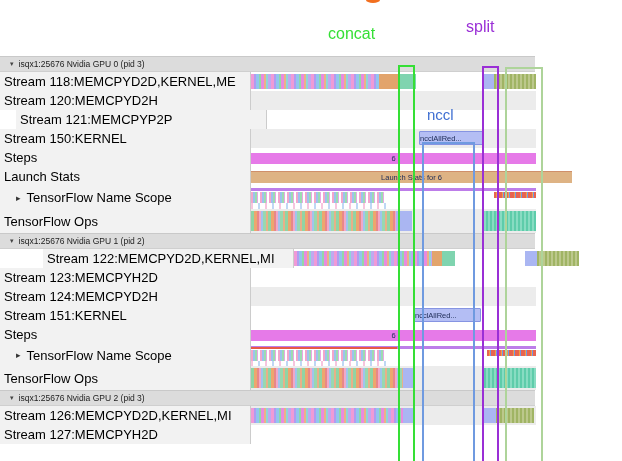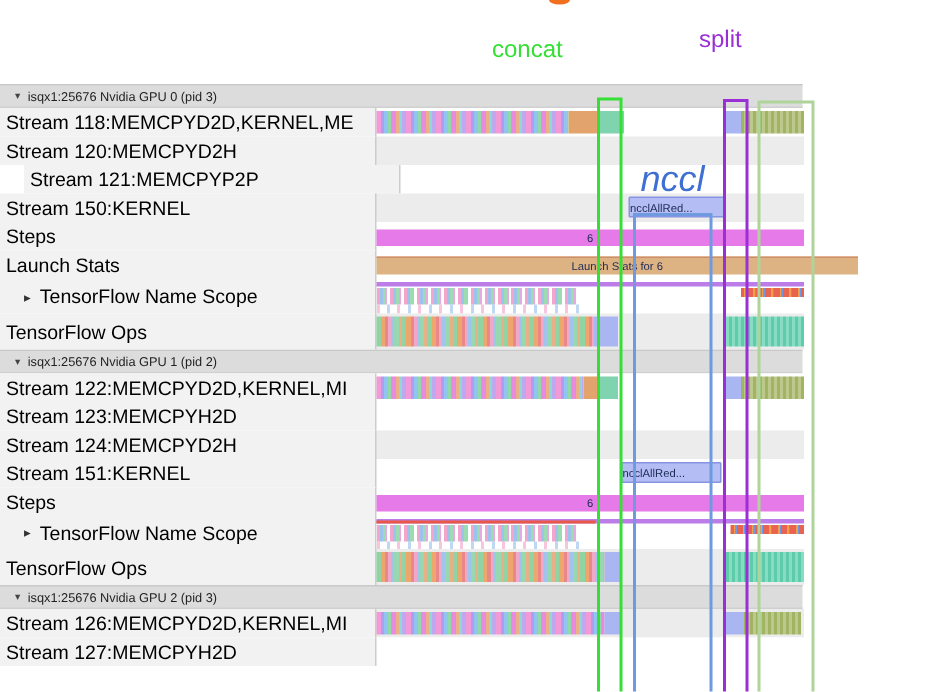--- a/index.html
+++ b/index.html
@@ -41,21 +41,21 @@
   
   .overlay{position:absolute;inset:0;pointer-events:none;z-index:5;}
   .rect{position:absolute;box-sizing:border-box;}
   .rect.green{left:398px;top:65px;width:17px;height:400px;border:2px solid var(--concat-green,#35df35);}
   .rect.purple{left:482px;top:66px;width:17px;height:400px;border:2px solid var(--split-purple,#9a2fd6);}
   .rect.lgreen{left:505px;top:67px;width:38px;height:400px;border:2px solid var(--weight-rect-green,#aed49a);}
   .rect.blue{left:422px;top:142px;width:53px;height:325px;border:2px solid var(--nccl-rect-blue,#6f9ae0);}
   .ann{position:absolute;font-size:16px;}
   .ann.concat{left:328px;top:25px;color:var(--concat-green,#35df35);}
   .ann.split{left:466px;top:18px;color:var(--split-purple,#9a2fd6);}
-  .ann.nccl-lbl{left:427px;top:106px;font-size:24px;color:var(--nccl-blue,#3f6fd2);font-style:italic;}
+  .ann.nccl-lbl{left:427px;top:106px;font-size:15px;color:var(--nccl-blue,#3f6fd2);}
   .ann.wu{left:547px;top:303px;font-size:21px;line-height:32px;color:var(--weight-update-green,#cfe7c6);}
   .orange-sliver{position:absolute;left:366px;top:-3px;width:14px;height:6px;background:#f26f1f;border-radius:0 0 50% 50%;}
 </style>
 </head>
 <body>
 
 <div class="stage">
   <div class="rows" id="rows">
       <div class="hdr">
         <span class="tri">▾</span>
@@ -133,21 +133,21 @@
         <div class="track shaded">
           <div class="seg multi2" style="left: 0px; width: 145px;"></div>
           <div class="seg lav2" style="left: 145px; width: 16px;"></div>
           <div class="seg tealstr" style="left: 231px; width: 54px;"></div>
         </div>
       </div>
       <div class="hdr">
         <span class="tri">▾</span>
         <span class="hlbl">isqx1:25676 Nvidia GPU 1 (pid 2)</span>
       </div>
-      <div class="row" style="height: 19px;">
+      <div class="row" style="height: 19px; justify-content: center;">
         <div class="lbl">
           <span>Stream 122:MEMCPYD2D,KERNEL,MI</span>
         </div>
         <div class="track">
           <div class="seg multi" style="left: 0px; width: 138px;"></div>
           <div class="seg orange" style="left: 138px; width: 10px;"></div>
           <div class="seg teal" style="left: 148px; width: 13px;"></div>
           <div class="seg lav" style="left: 231px; width: 12px;"></div>
           <div class="seg olive" style="left: 243px; width: 42px;"></div>
         </div>

